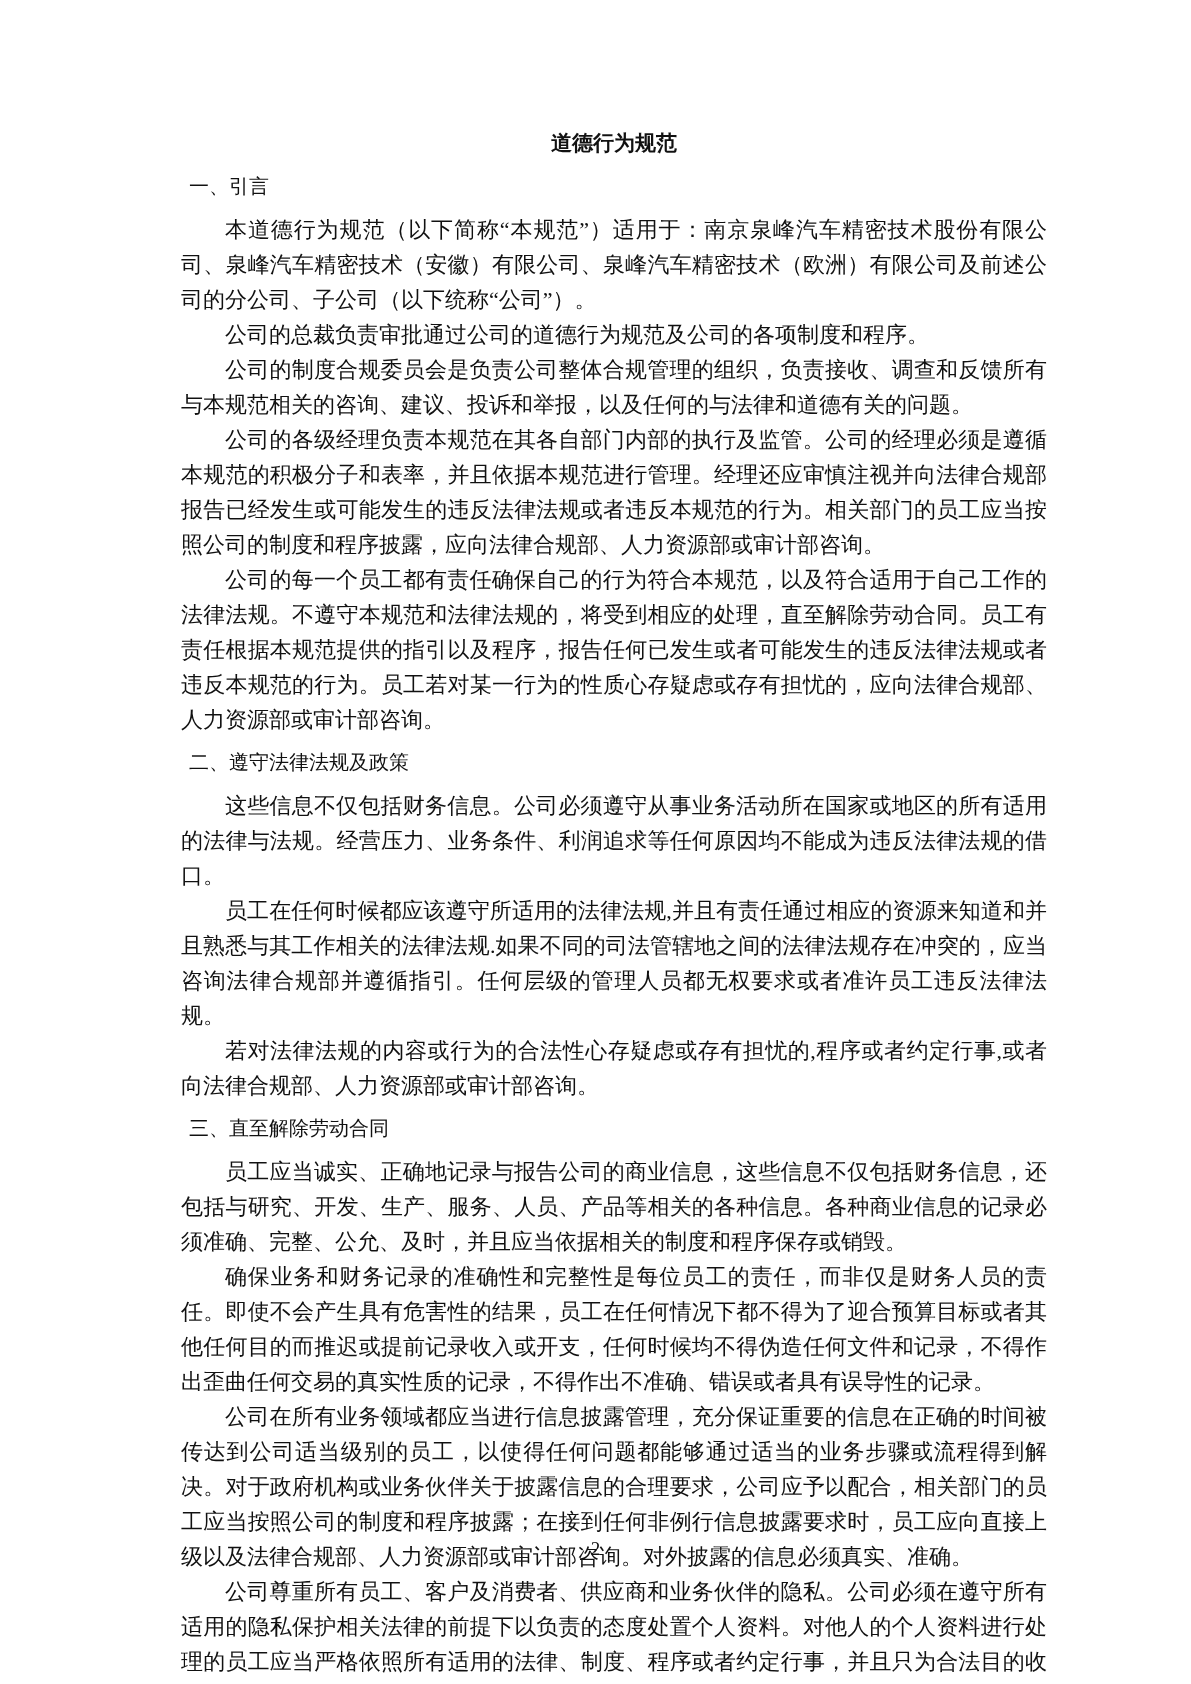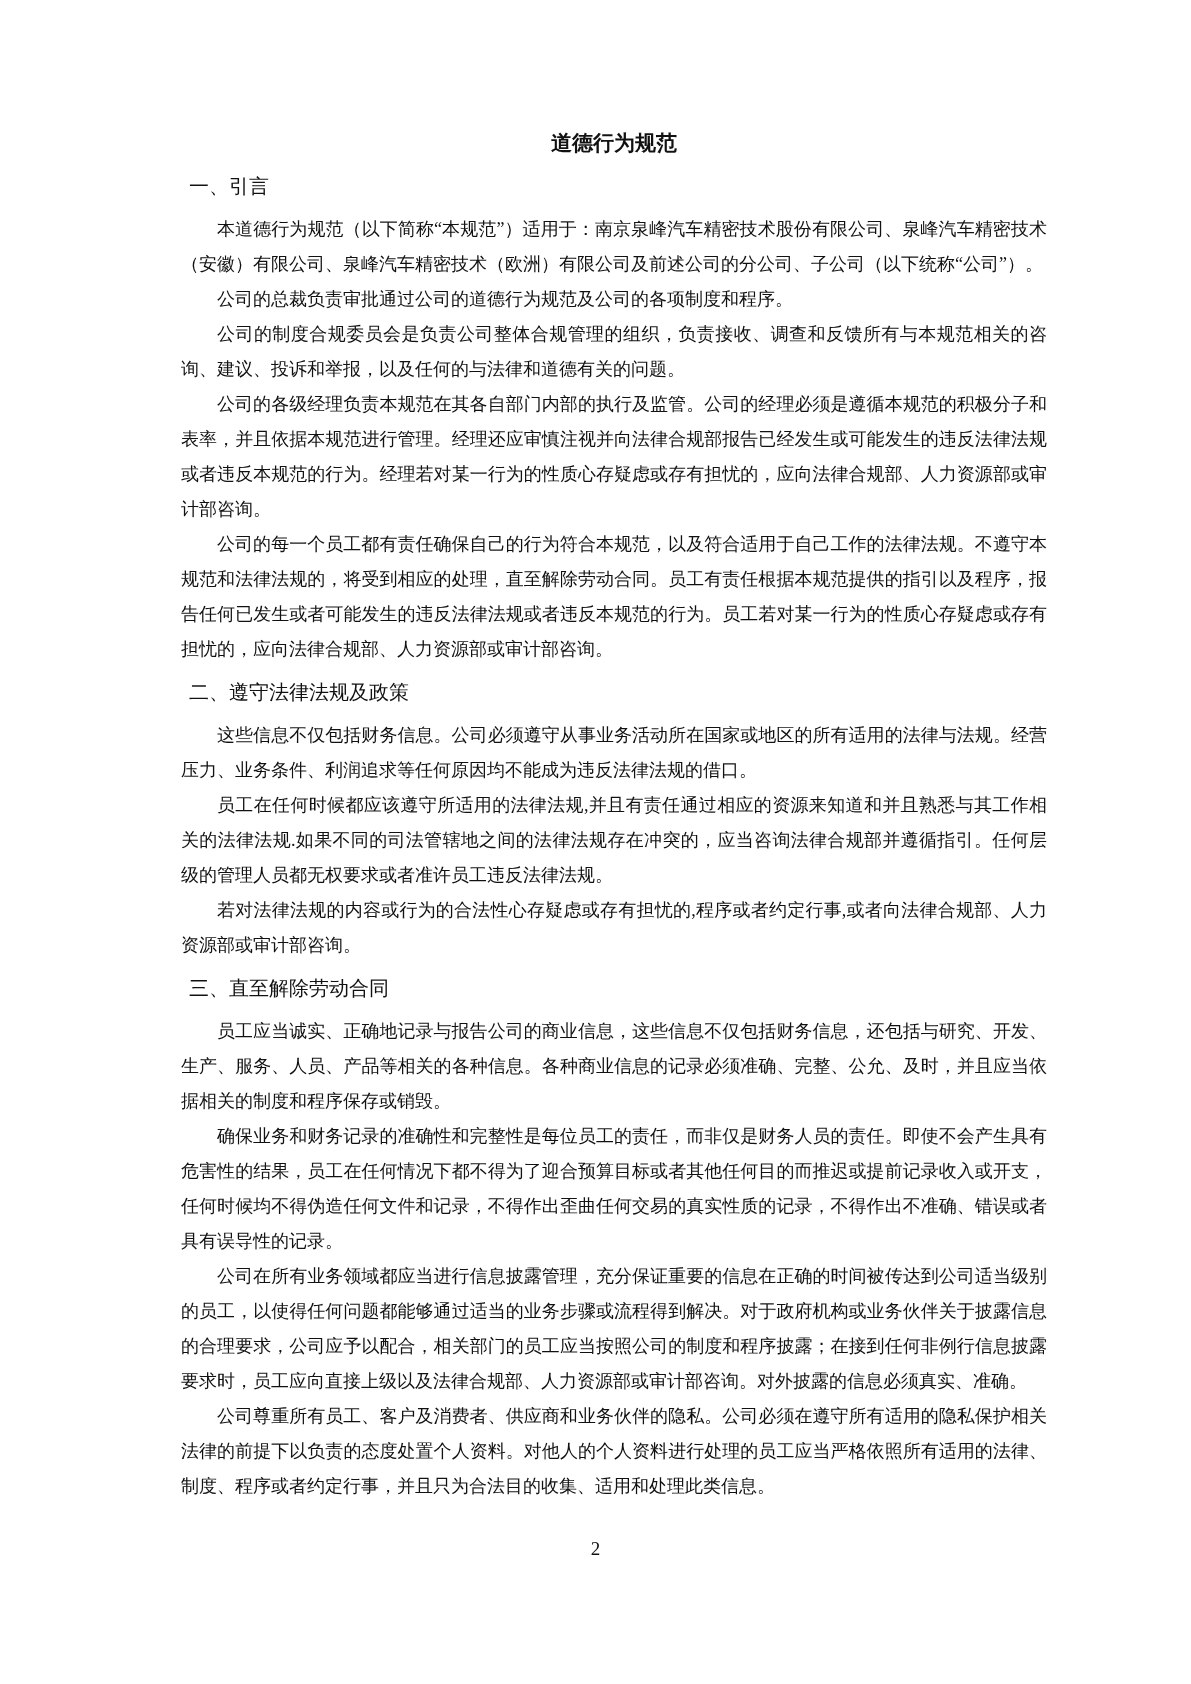--- a/index.html
+++ b/index.html
@@ -39,21 +39,21 @@
     font-size: 20px;
     line-height: 35px;
     margin: 8px;
     font-weight: normal;
   }
   .section-heading .h-bold {
     font-weight: normal;
   }
   p.para {
     margin: 0;
-    font-size: 18px;
+    font-size: 22px;
     line-height: 35px;
     text-indent: 2em;
     text-align: justify;
     text-justify: inter-ideograph;
   }
   .page-number {
     position: absolute;
     left: 0;
     top: 1531px;
     width: 1191px;
@@ -67,21 +67,21 @@
 
 <div class="page">
   <div class="content">
 
     <h1 class="doc-title">道德行为规范</h1>
 
     <h2 class="section-heading"><span>一、</span><span>引言</span></h2>
     <p class="para">本道德行为规范（以下简称“本规范”）适用于：南京泉峰汽车精密技术股份有限公司、泉峰汽车精密技术（安徽）有限公司、泉峰汽车精密技术（欧洲）有限公司及前述公司的分公司、子公司（以下统称“公司”）。</p>
     <p class="para">公司的总裁负责审批通过公司的道德行为规范及公司的各项制度和程序。</p>
     <p class="para">公司的制度合规委员会是负责公司整体合规管理的组织，负责接收、调查和反馈所有与本规范相关的咨询、建议、投诉和举报，以及任何的与法律和道德有关的问题。</p>
-    <p class="para">公司的各级经理负责本规范在其各自部门内部的执行及监管。公司的经理必须是遵循本规范的积极分子和表率，并且依据本规范进行管理。经理还应审慎注视并向法律合规部报告已经发生或可能发生的违反法律法规或者违反本规范的行为。经理若对某一行为的性质心存疑虑或存有担忧的，应向法律合规部、人力资源部或审计部咨询。</p>
+    <p class="para">公司的各级经理负责本规范在其各自部门内部的执行及监管。公司的经理必须是遵循本规范的积极分子和表率，并且依据本规范进行管理。经理还应审慎注视并向法律合规部报告已经发生或可能发生的违反法律法规或者违反本规范的行为。相关部门的员工应当按照公司的制度和程序披露，应向法律合规部、人力资源部或审计部咨询。</p>
     <p class="para">公司的每一个员工都有责任确保自己的行为符合本规范，以及符合适用于自己工作的法律法规。不遵守本规范和法律法规的，将受到相应的处理，直至解除劳动合同。员工有责任根据本规范提供的指引以及程序，报告任何已发生或者可能发生的违反法律法规或者违反本规范的行为。员工若对某一行为的性质心存疑虑或存有担忧的，应向法律合规部、人力资源部或审计部咨询。</p>
 
     <h2 class="section-heading"><span>二、</span><span class="h-bold">遵守法律法规及政策</span></h2>
     <p class="para">这些信息不仅包括财务信息。公司必须遵守从事业务活动所在国家或地区的所有适用的法律与法规。经营压力、业务条件、利润追求等任何原因均不能成为违反法律法规的借口。</p>
     <p class="para">员工在任何时候都应该遵守所适用的法律法规,并且有责任通过相应的资源来知道和并且熟悉与其工作相关的法律法规.如果不同的司法管辖地之间的法律法规存在冲突的，应当咨询法律合规部并遵循指引。任何层级的管理人员都无权要求或者准许员工违反法律法规。</p>
     <p class="para">若对法律法规的内容或行为的合法性心存疑虑或存有担忧的,程序或者约定行事,或者向法律合规部、人力资源部或审计部咨询。</p>
 
     <h2 class="section-heading"><span>三、</span><span class="h-bold">直至解除劳动合同</span></h2>
     <p class="para">员工应当诚实、正确地记录与报告公司的商业信息，这些信息不仅包括财务信息，还包括与研究、开发、生产、服务、人员、产品等相关的各种信息。各种商业信息的记录必须准确、完整、公允、及时，并且应当依据相关的制度和程序保存或销毁。</p>
     <p class="para">确保业务和财务记录的准确性和完整性是每位员工的责任，而非仅是财务人员的责任。即使不会产生具有危害性的结果，员工在任何情况下都不得为了迎合预算目标或者其他任何目的而推迟或提前记录收入或开支，任何时候均不得伪造任何文件和记录，不得作出歪曲任何交易的真实性质的记录，不得作出不准确、错误或者具有误导性的记录。</p>

